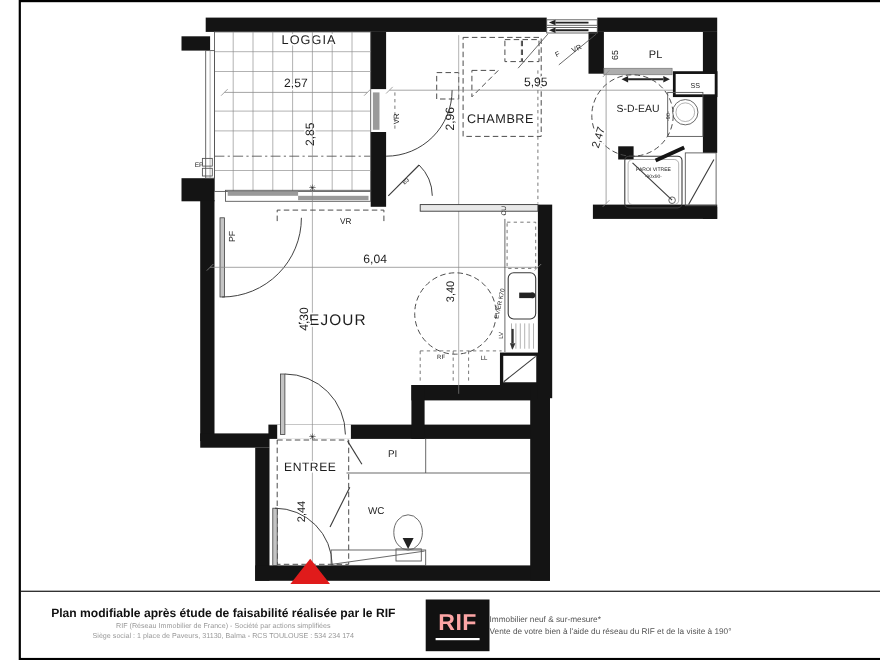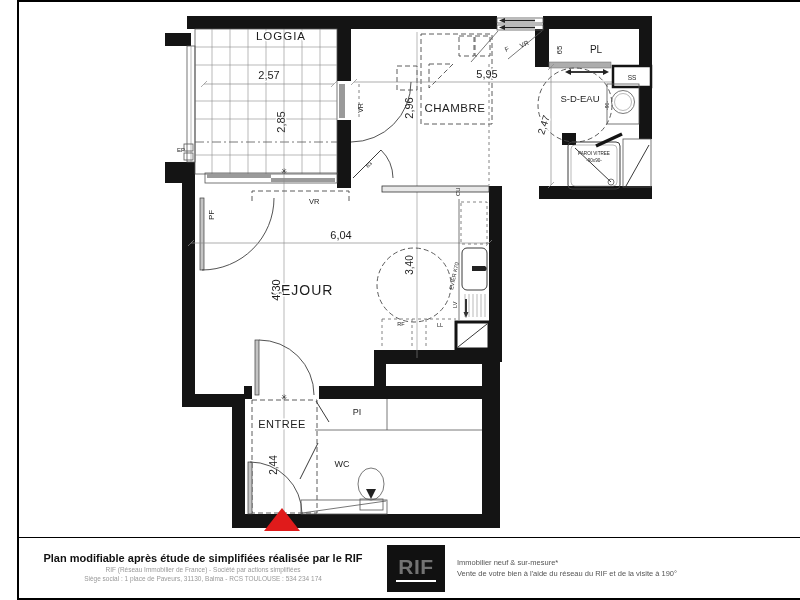--- a/index.html
+++ b/index.html
@@ -22,25 +22,25 @@
   .glz{fill:#9a9a9a;}
   .leaf{fill:#c4c4c4;stroke:#3a3a3a;stroke-width:.7;}
   .footer{
     position:absolute;left:0;right:0;bottom:0;height:60px;border-top:1px solid #000;
     display:flex;align-items:center;background:#fff;
   }
   .f-left{width:368px;text-align:center;line-height:1.25;}
   .f-bold{font-size:11px;font-weight:bold;color:#111;}
   .f-small{font-size:6.5px;color:#999;line-height:1.35;}
   .f-logo{
-    width:58px;height:47px;background:#111;color:#737373;display:flex;
+    width:58px;height:47px;background:#111;color:#fca5a5;display:flex;
     align-items:center;justify-content:center;flex:0 0 auto;
   }
   .f-logo span{font-size:21px;font-weight:bold;letter-spacing:.5px;border-bottom:2px solid #fff;padding:0 2px 1px 2px;}
-  .f-right{padding-left:12px;font-size:7.5px;color:#555;line-height:11px;}
+  .f-right{font-size:7.5px;color:#555;line-height:11px;}
 </style>
 </head>
 <body>
 
 <div class="page">
 
 <svg width="796" height="537" viewBox="0 0 796 537">
 
   <g>
     <rect class="wall" x="168" y="14" width="310" height="13"></rect>
@@ -270,21 +270,21 @@
       <rect class="lnt" x="282" y="498" width="86" height="14" fill="#fff"></rect>
       <line class="lnt" x1="283" y1="511" x2="367" y2="499"></line>
     </g>
   </g>
 
 </svg>
 
 
 <div class="footer">
   <div class="f-left">
-    <div class="f-bold">Plan modifiable après étude de simplifiées réalisée par le RIF</div>
+    <div class="f-bold">Plan modifiable après étude de faisabilité réalisée par le RIF</div>
     <div class="f-small">RIF (Réseau Immobilier de France) - Société par actions simplifiées</div>
     <div class="f-small">Siège social : 1 place de Paveurs, 31130, Balma - RCS TOULOUSE : 534 234 174</div>
   </div>
   <div class="f-logo">
     <span>RIF</span>
   </div>
   <div class="f-right">
     <div>Immobilier neuf &amp; sur-mesure*</div>
     <div>Vente de votre bien à l'aide du réseau du RIF et de la visite à 190°</div>
   </div>

